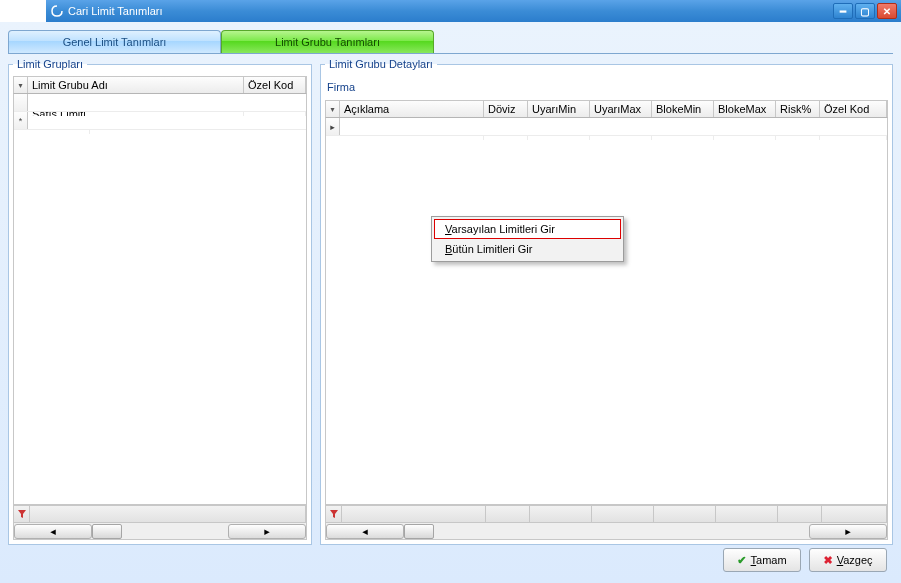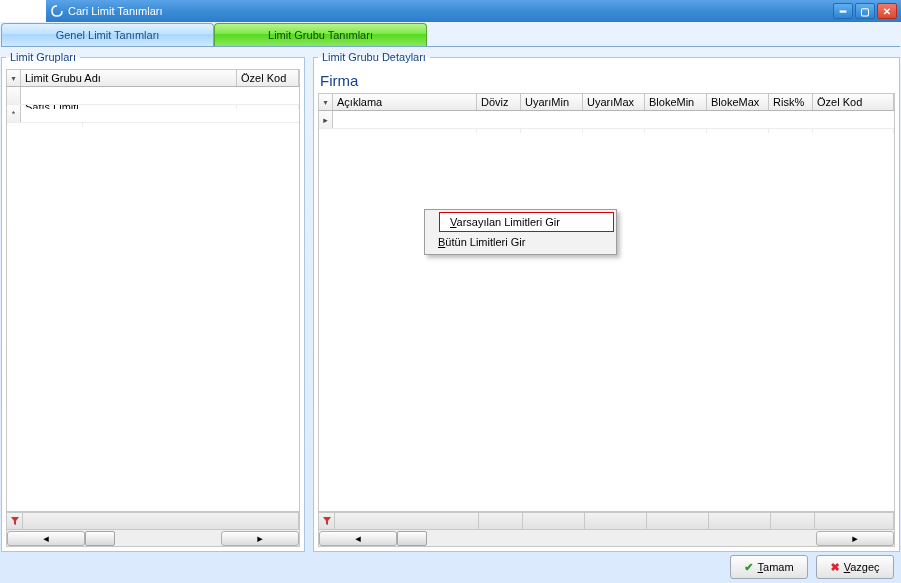--- a/index.html
+++ b/index.html
@@ -34,21 +34,21 @@
     font-weight:bold;
     font-size:10px;
     cursor:pointer;
   }
   .win-min,.win-max{background:linear-gradient(#5fb0ef,#2f84d1);border:1px solid #1f6db8;color:#fff;}
   .win-close{background:linear-gradient(#f07a6a,#d94a32);border:1px solid #b02e19;color:#fff;}
 
   .window-body {
     background: linear-gradient(to bottom, #eaf3fd 0%, #dbeafd 100%);
     height: calc(583px - 22px);
-    padding: 1px;
+    padding: 8px;
     display:flex;
     flex-direction:column;
   }
   .tabs {
     display:flex;
     height:23px;
     gap:0;
   }
   .tab {
     width: 213px;
@@ -110,21 +110,21 @@
   }
   .gutter-col{width:14px;background:linear-gradient(#fdfdfd,#ececec);border-right:1px solid #c7c7c7;display:flex;align-items:center;justify-content:center;flex-shrink:0;}
   .gutter-col .chev{font-size:8px;color:#555;}
 
   .grid-body{flex:1;border:1px solid #c7c7c7;border-top:none;background:#fff;position:relative;}
   .grow{display:flex;height:18px;border-bottom:1px solid #ececec;}
   .gcell{border-right:1px solid #ececec;padding:2px 4px;font-size:11px;display:flex;align-items:center;overflow:hidden;white-space:nowrap;margin-top:18px;}
   .row-indicator{width:14px;border-right:1px solid #c7c7c7;display:flex;align-items:center;justify-content:center;background:linear-gradient(#fdfdfd,#f0f0f0);font-size:9px;color:#444;flex-shrink:0;}
 
   .firm-row{display:flex;align-items:center;height:22px;margin-bottom:2px;}
-  .firm-label{width:32px;color:#15428b;font-size:15px;padding-left:2px;}
+  .firm-label{width:32px;color:#15428b;font-size:11px;padding-left:2px;}
   .firm-select{flex:0 0 228px;height:19px;border:1px solid #8e9cab;background:#fff;display:flex;align-items:center;padding:0 2px;position:relative;}
   .firm-select .dd{position:absolute;right:0;top:0;width:17px;height:17px;background:linear-gradient(#f7f7f7,#dcdcdc);border-left:1px solid #b0b0b0;display:flex;align-items:center;justify-content:center;}
   .firm-select .dd::after{content:"";border-left:4px solid transparent;border-right:4px solid transparent;border-top:5px solid #333;}
 
   .status-strip{height:18px;background:linear-gradient(#f2f2f2,#e2e2e2);border:1px solid #c7c7c7;display:flex;}
   .status-cell{border-right:1px solid #c7c7c7;height:100%;}
   .status-icon{width:16px;display:flex;align-items:center;justify-content:center;}
 
   .hscroll{height:17px;background:#efefef;border:1px solid #c7c7c7;border-top:none;display:flex;align-items:center;}
   .hscroll .btn{width:16px;height:15px;background:linear-gradient(#fefefe,#dcdcdc);border:1px solid #b0b0b0;display:flex;align-items:center;justify-content:center;}
@@ -136,21 +136,21 @@
     left:105px; top:98px;
     width:193px;
     background:#f2f2f2;
     border:1px solid #9c9c9c;
     box-shadow:3px 3px 4px rgba(0,0,0,0.25);
     padding:2px;
   }
   .context-menu .mi{
     height:20px;display:flex;align-items:center;padding:0 10px;font-size:11px;border:1px solid transparent;
   }
-  .context-menu .mi.hi{border:1px solid #d00;background:#fff;margin-left:12px;}
+  .context-menu .mi.hi{border:1px solid #d00;background:#fff;}
   .context-menu .mi .ul{text-decoration:underline;}
 
   .footer{
     height:30px;display:flex;justify-content:flex-end;align-items:center;gap:8px;padding-right:6px;
   }
   .btn{
     height:24px;min-width:78px;padding:0 10px;
     background:linear-gradient(#fefefe,#e4e4e4);
     border:1px solid #9aa7b4;border-radius:3px;
     display:flex;align-items:center;justify-content:center;gap:4px;

